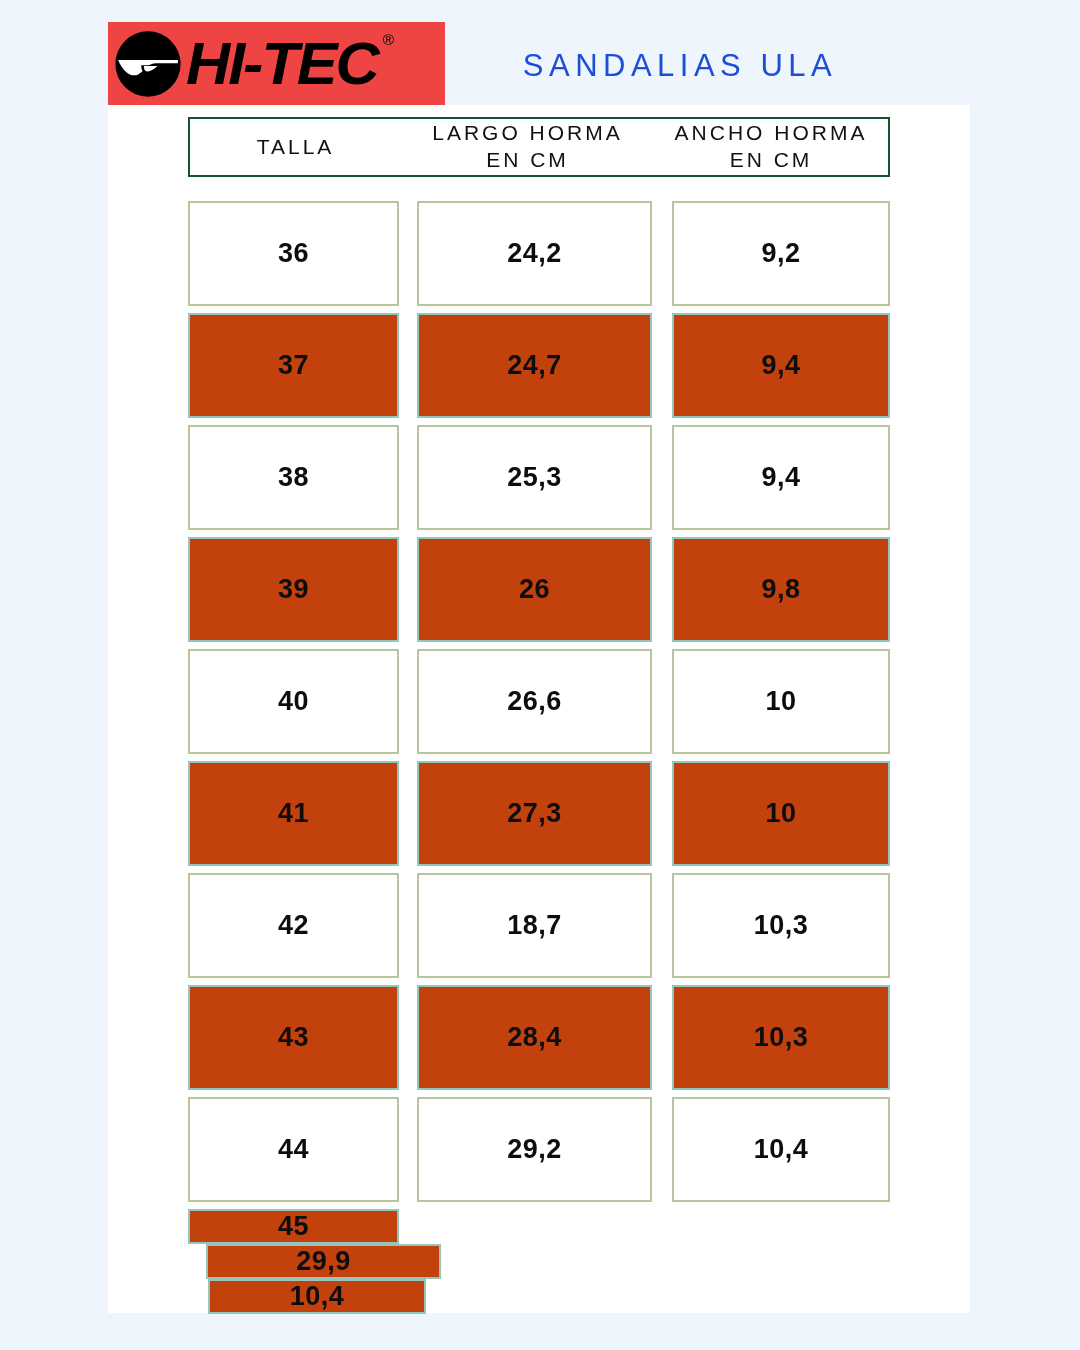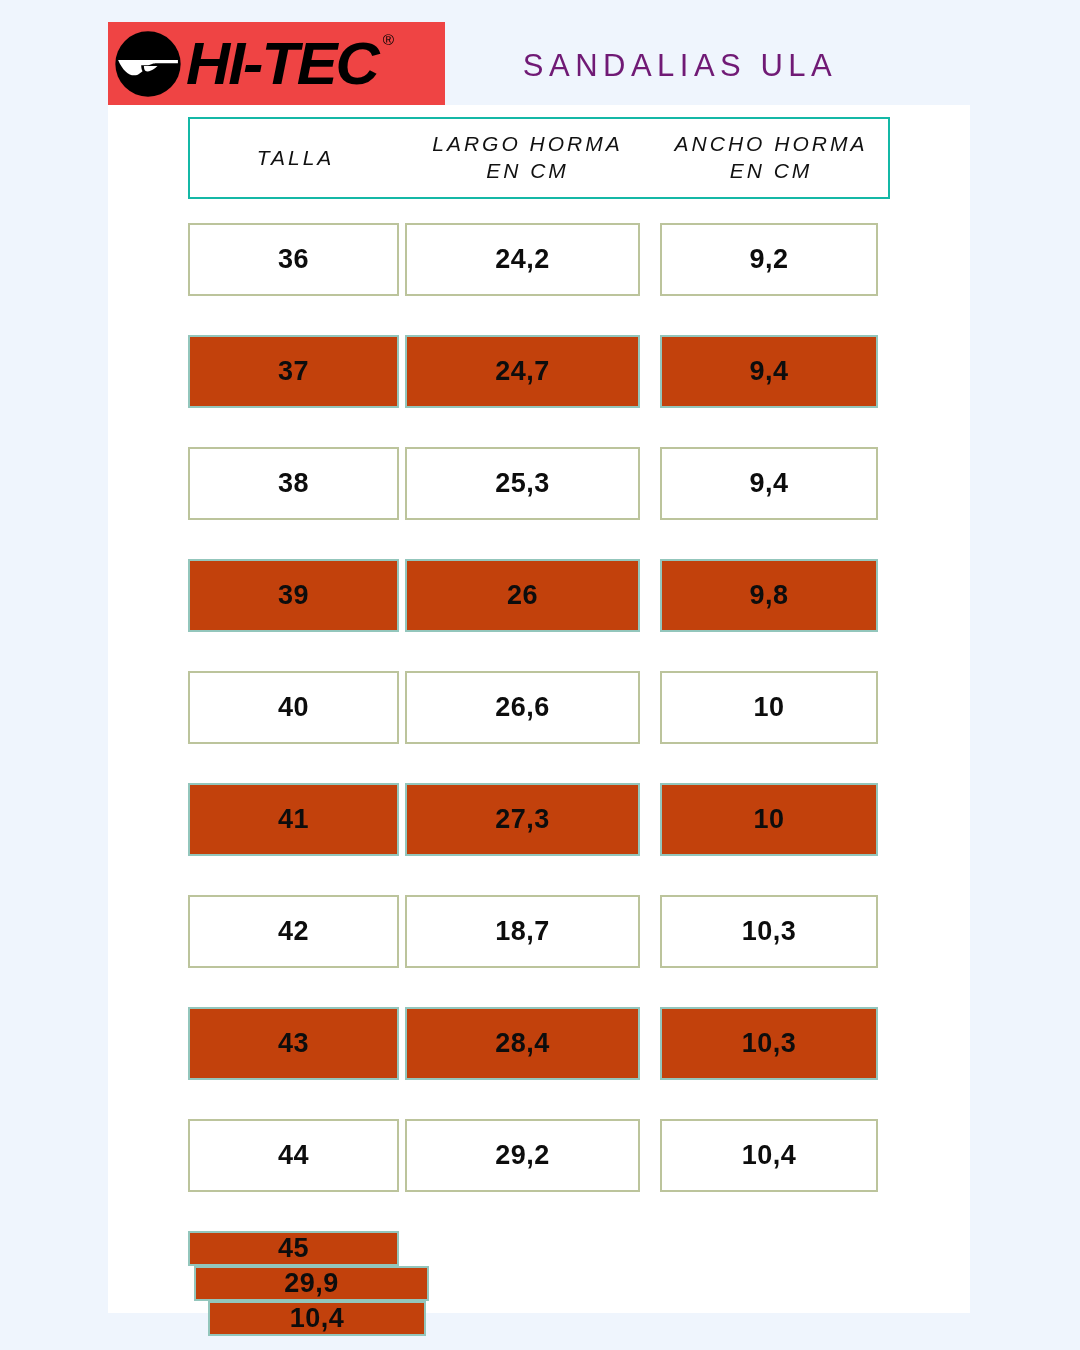--- a/index.html
+++ b/index.html
@@ -78,39 +78,38 @@
   .title {
     position: absolute;
     left: 445px;
     top: 48px;
     width: 470px;
     text-align: center;
     font-family: "Liberation Sans", sans-serif;
     font-size: 31px;
     font-weight: 500;
     letter-spacing: 5.5px;
-    color: #701a75;
+    color: #1d4ed8;
     white-space: nowrap;
   }
 
   
   .table {
     position: absolute;
     left: 188px;
     top: 117px;
     width: 702px;
   }
 
   .header-row {
-    border: 2px solid #14b8a6;
-    height: 82px;
+    border: 2px solid #14532d;
+    height: 60px;
     display: flex;
     align-items: center;
     background: #ffffff;
-    font-style: italic;
   }
 
   .hcell {
     text-align: center;
     font-family: "Liberation Sans", sans-serif;
     font-size: 21px;
     font-weight: 500;
     letter-spacing: 3px;
     color: #111111;
     line-height: 1.28;
@@ -126,33 +125,33 @@
 
   .row {
     display: flex;
     height: 88px;
     margin-bottom: 24px;
   }
 
   .row:last-child { margin-bottom: 0; flex-direction: column; }
 
   .cell {
-    height: 73px;
+    height: 105px;
     display: flex;
     align-items: center;
     justify-content: center;
     font-family: "Liberation Sans", sans-serif;
     font-size: 27px;
     font-weight: bold;
     color: #0d0d0d;
     letter-spacing: 0.5px;
   }
 
   .cell.c1 { width: 211px; }
-  .cell.c2 { width: 235px; margin-left: 6px; }
+  .cell.c2 { width: 235px; margin-left: 18px; }
   .cell.c3 { width: 218px; margin-left: 20px; }
 
   .row.odd .cell {
     background: #ffffff;
     border: 2px solid #bcc49c;
   }
 
   .row.even .cell {
     background: #c2410c;
     border: 2px solid #93c6bc;

